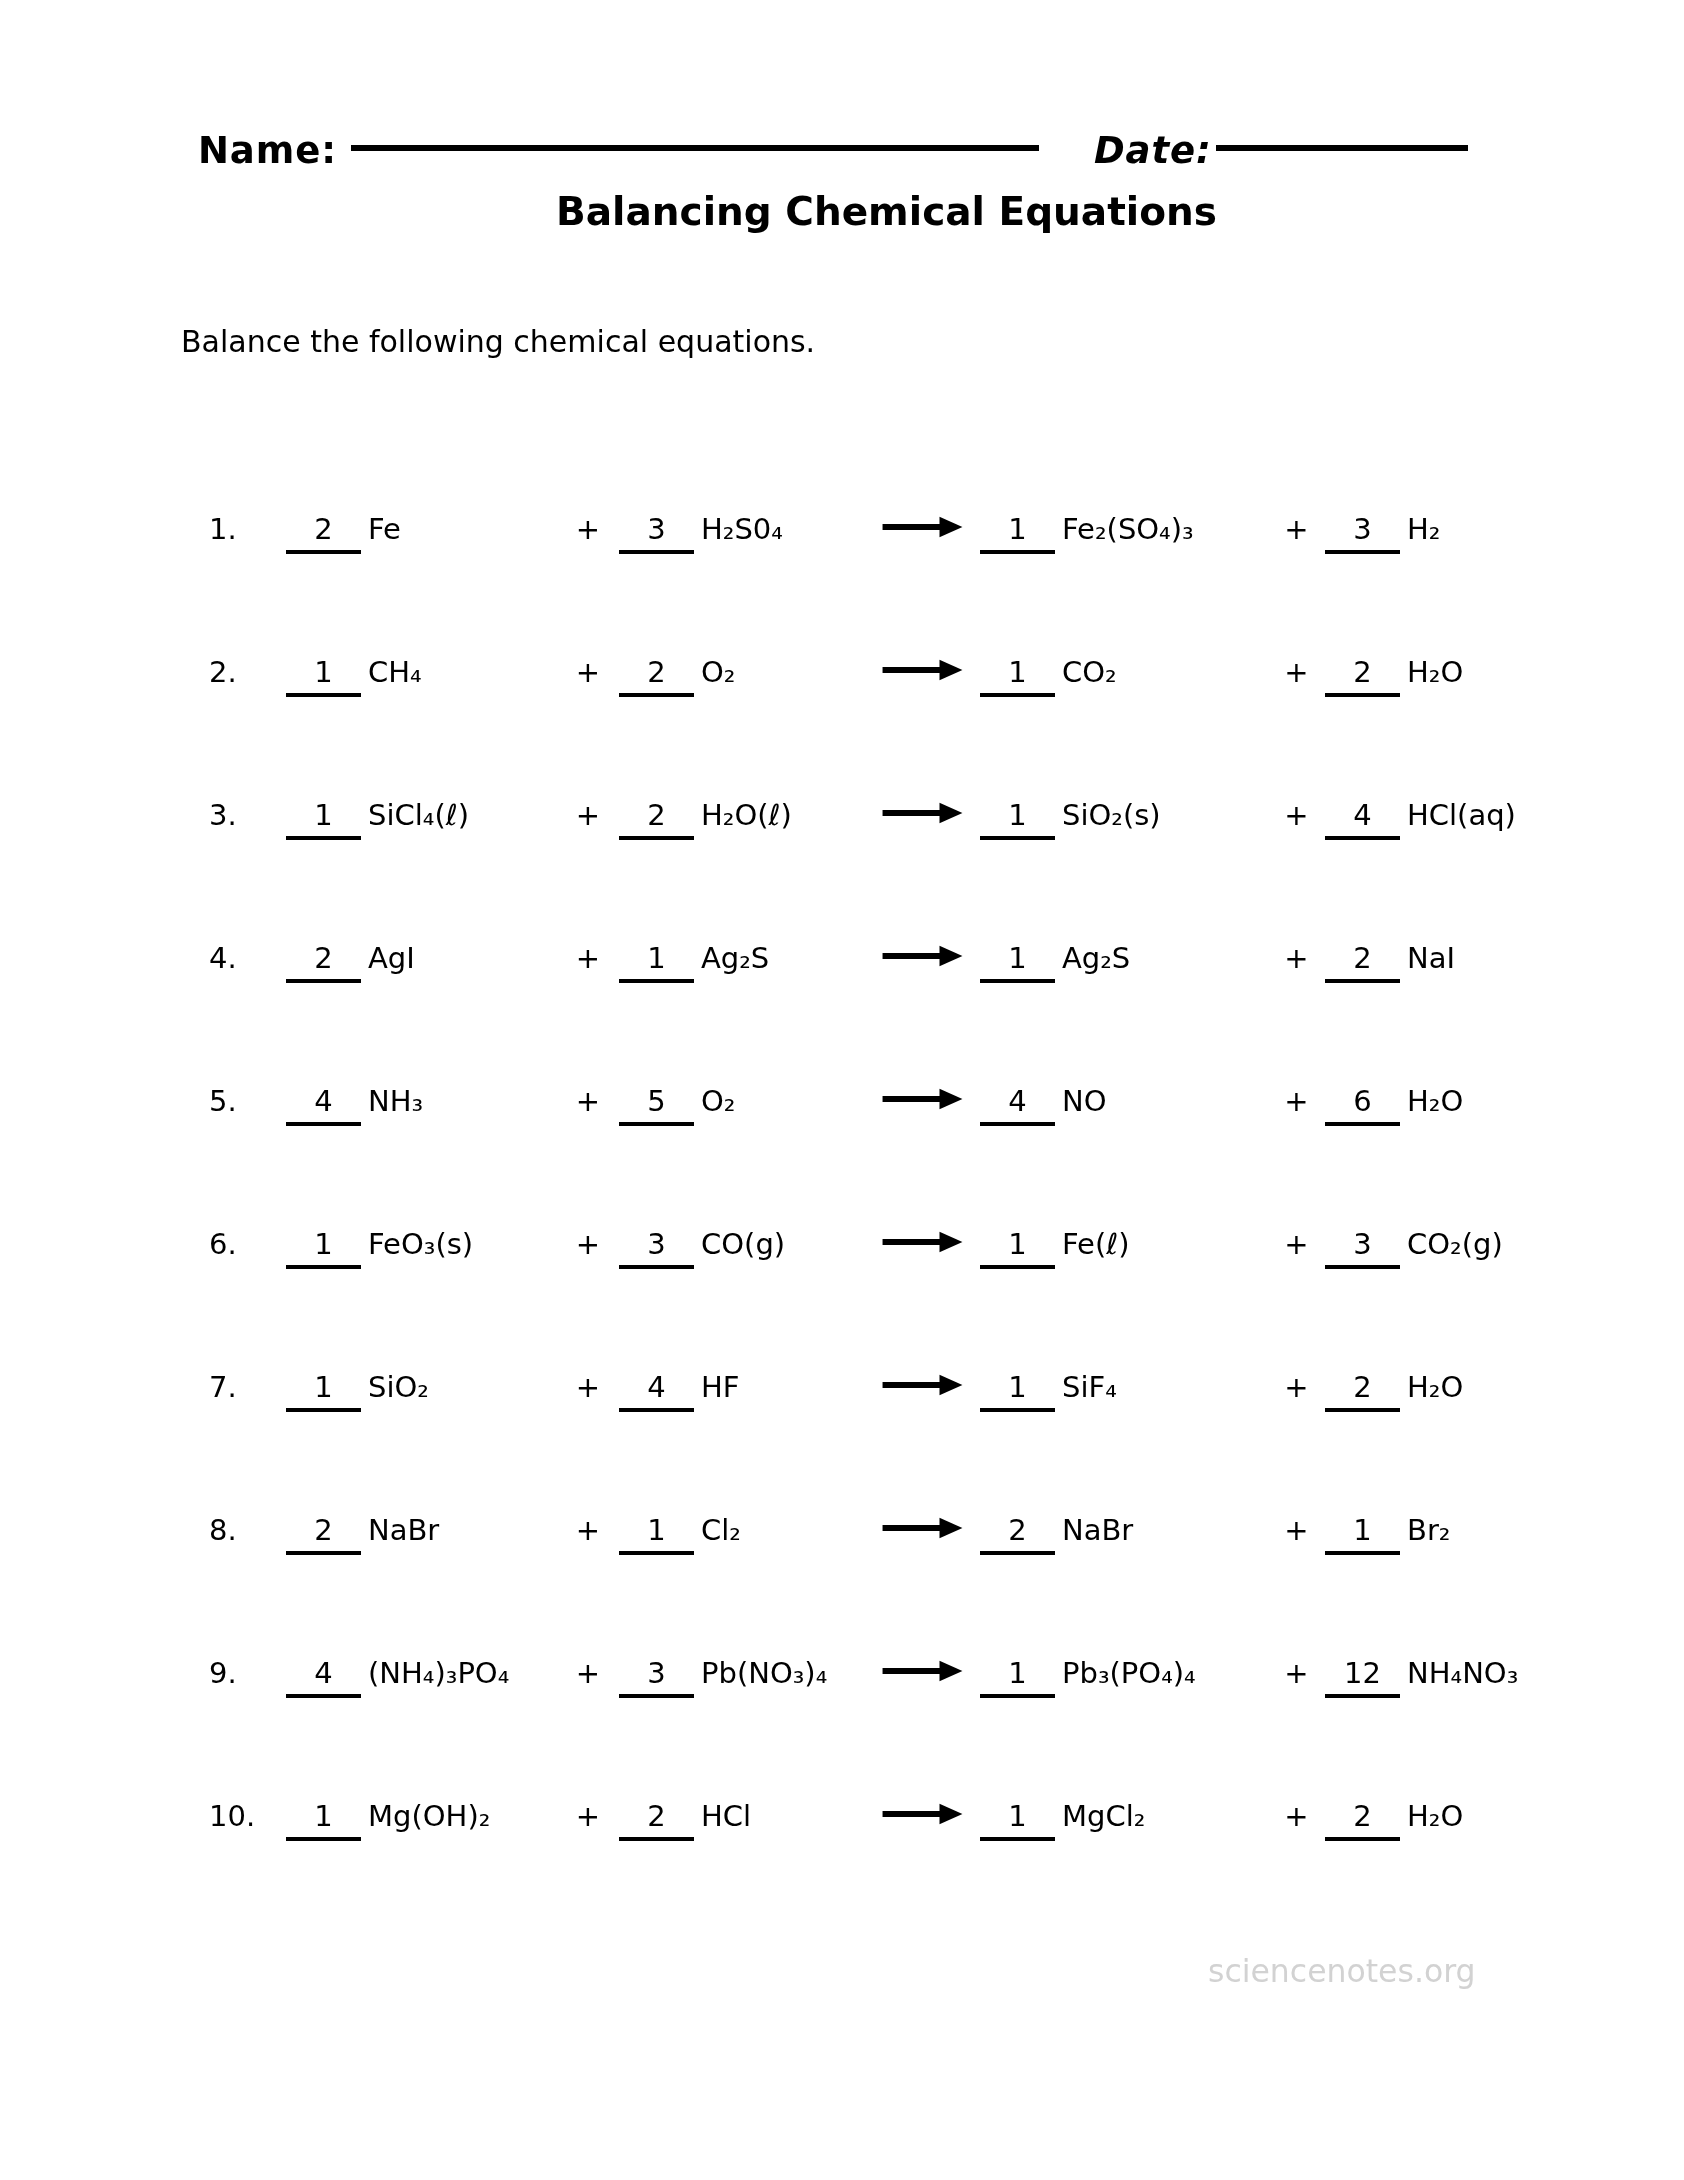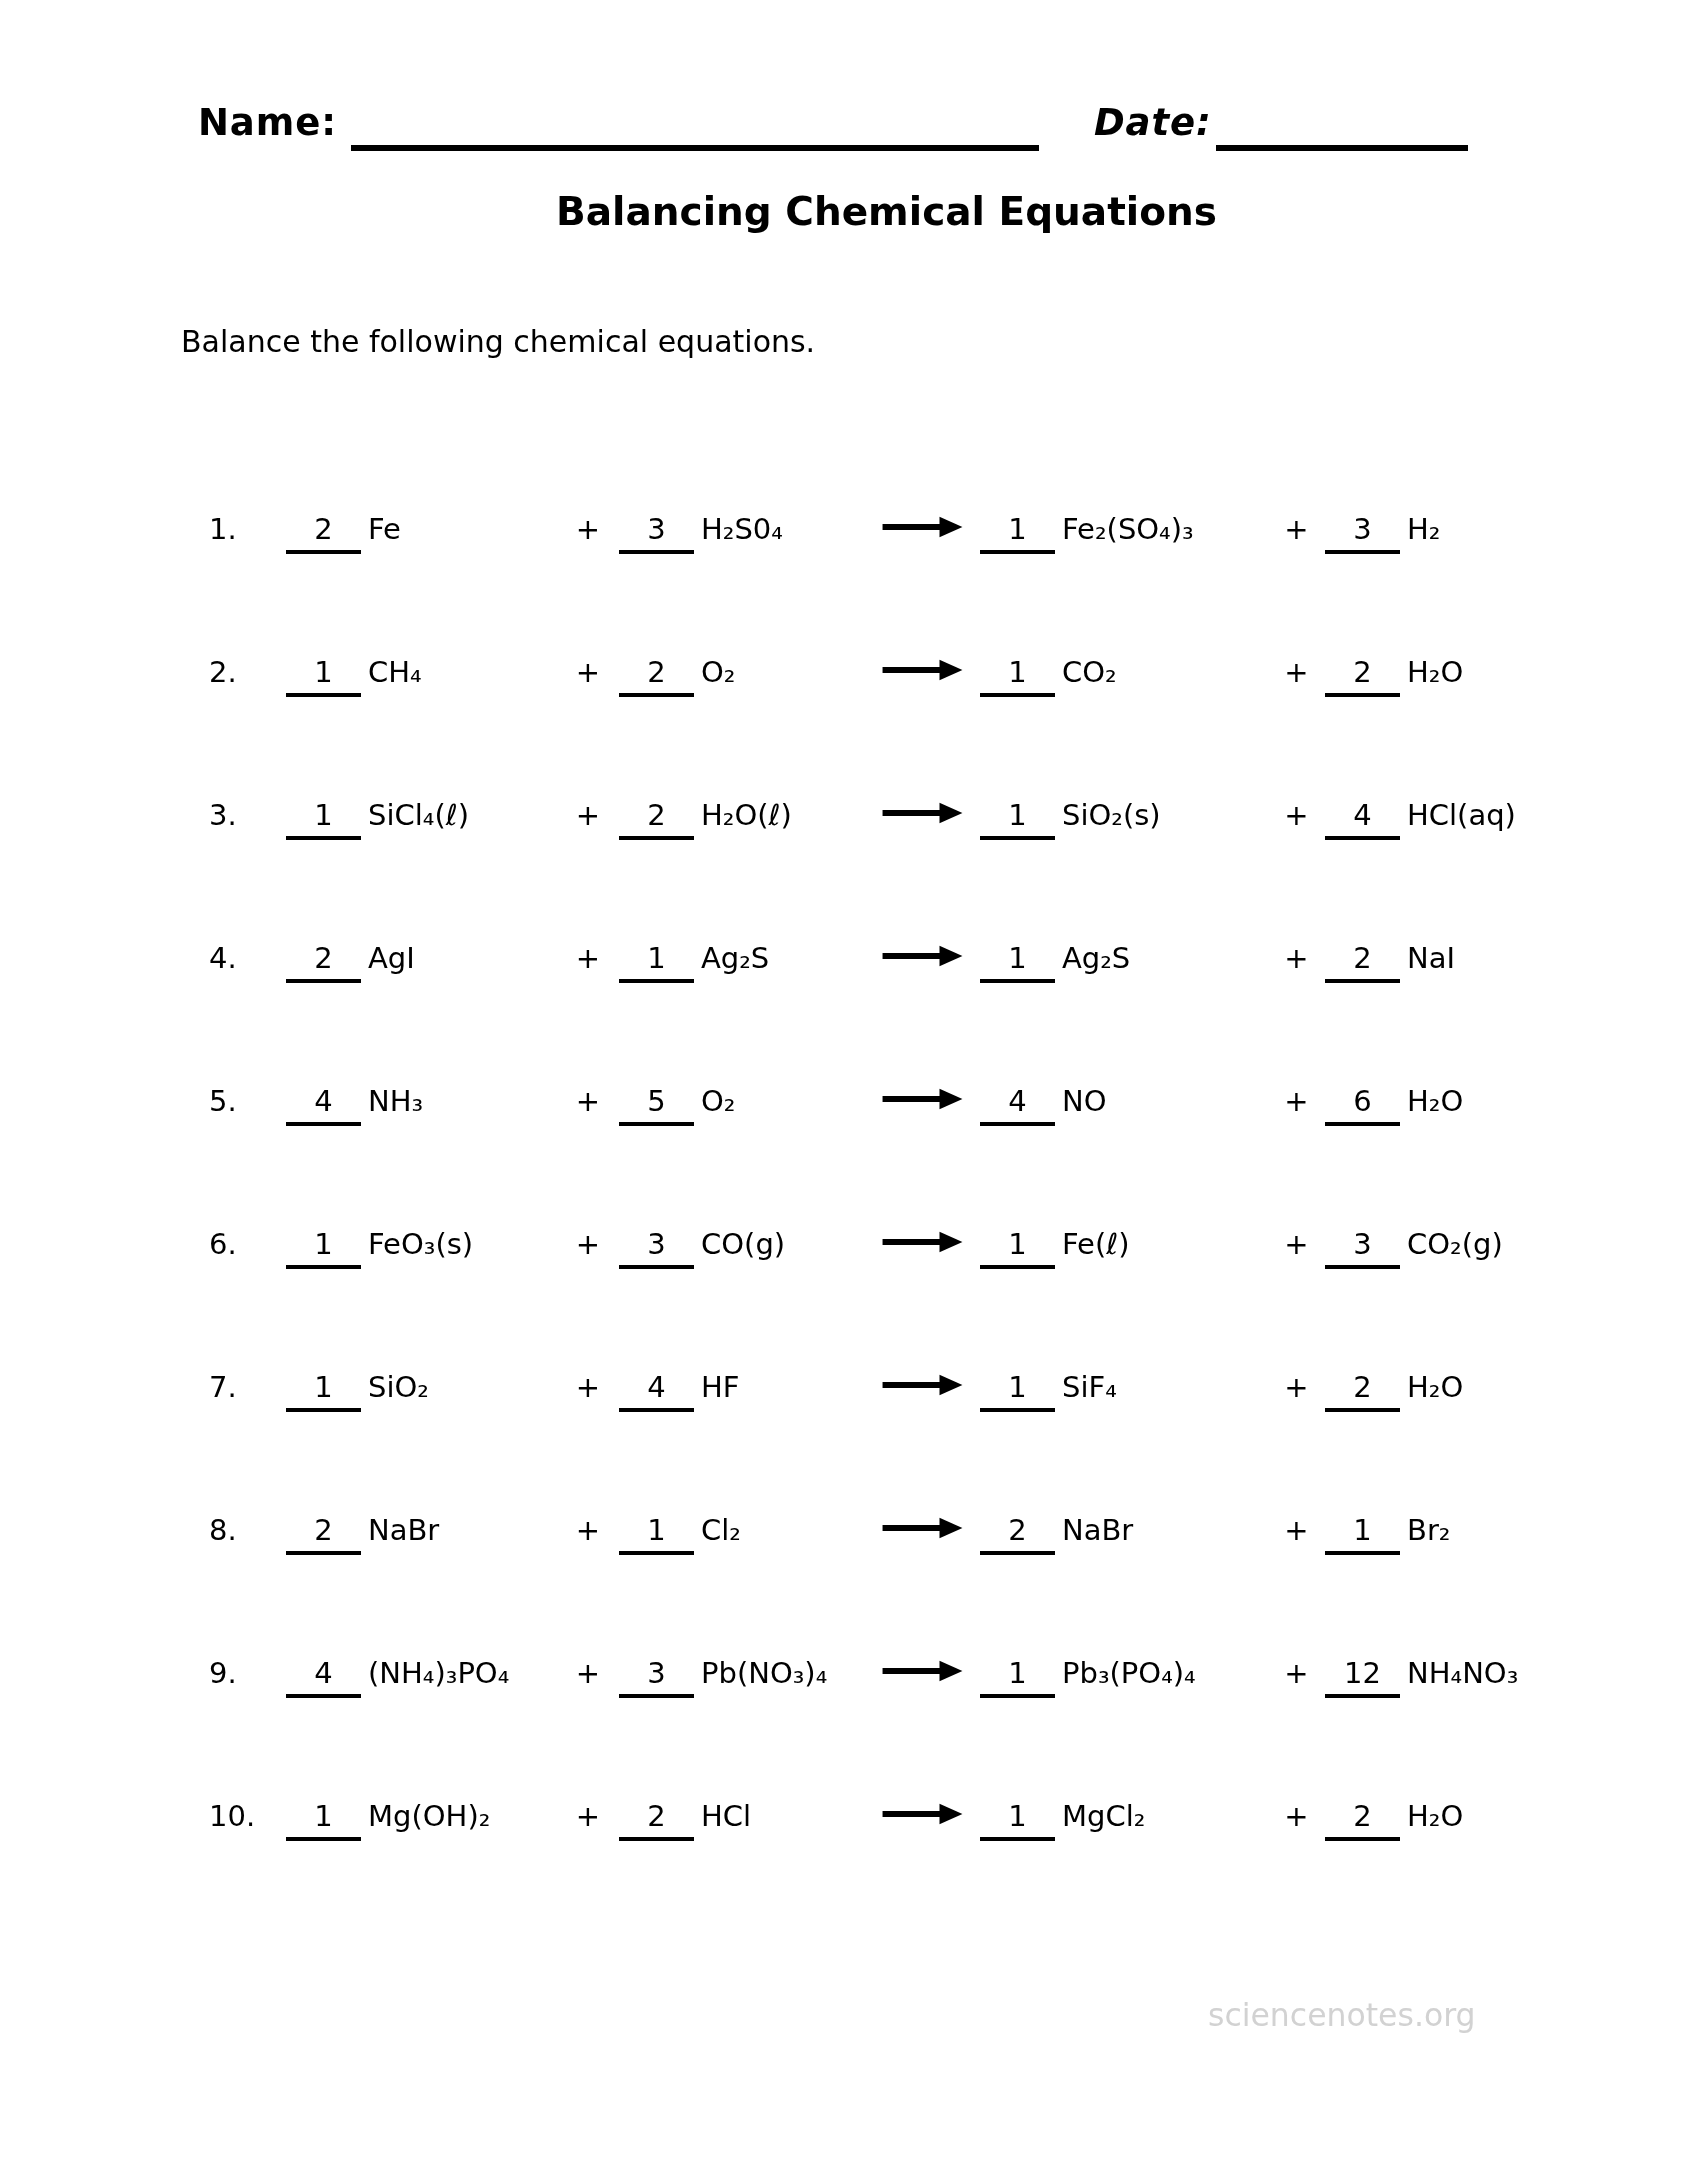--- a/index.html
+++ b/index.html
@@ -14,20 +14,21 @@
   }
 
   
   .hdr-label {
     position: absolute;
     font-family: "DejaVu Sans", sans-serif;
     font-weight: 700;
     font-size: 37px;
     line-height: 1;
     letter-spacing: 0.9px;
+    margin-top: 28px;
   }
   .name-label { left: 198px; top: 104px; }
   .date-label { left: 1094px; top: 104px; font-style: italic; }
   .rule {
     position: absolute;
     height: 0;
     border-bottom: 6.8px solid #000;
   }
   .name-rule { left: 351px; top: 145px; width: 688px; }
   .date-rule { left: 1216px; top: 145px; width: 252px; }
@@ -81,21 +82,21 @@
     text-align: center;
     padding-bottom: 6px;
     border-bottom: 4.3px solid #000;
     margin-bottom: -10.2px;
   }
   .arrowcell svg { display: inline-block; vertical-align: 0px; }
 
   .footer {
     position: absolute;
     left: 1208px;
-    top: 2000px;
+    top: 1956px;
     font-size: 31.5px;
     line-height: 1;
     color: #d2d2d2;
   }
 </style>
 </head>
 <body>
 
 <div>
 

